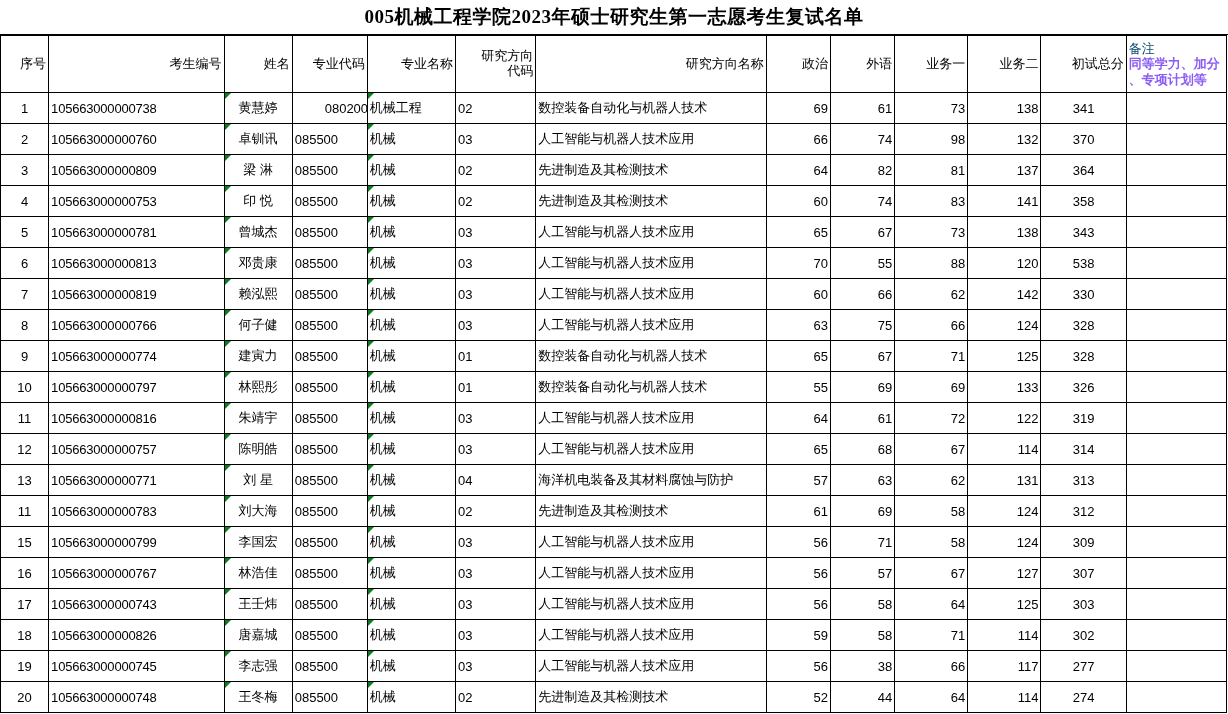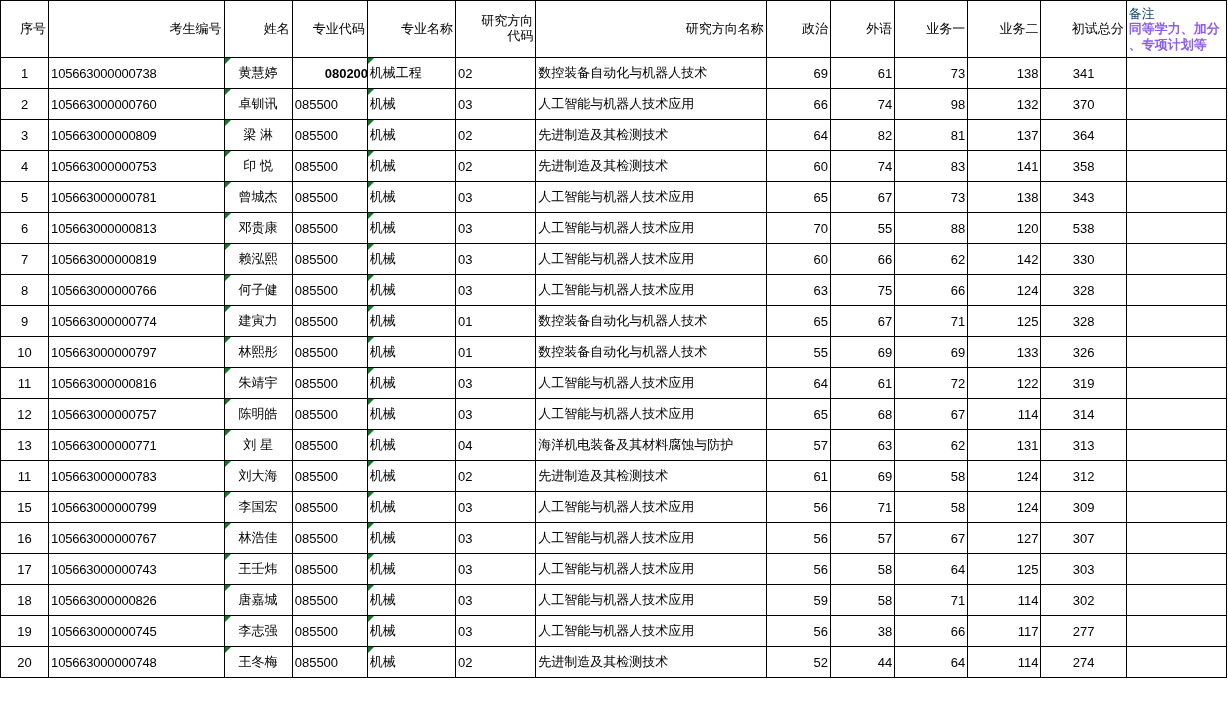--- a/index.html
+++ b/index.html
@@ -70,21 +70,21 @@
   td.c-name {
     text-align: center;
     font-size: 15px;
     position: relative;
   }
   td.c-name .nm {
     display: inline-block;
     letter-spacing: 0px;
   }
   td.c-major-code { text-align: left; font-size: 13.5px; padding-left: 2px; }
-  td.c-major-code.bold { font-weight: bold; padding-left: 32px; }
+  td.c-major-code.bold { font-weight: normal; padding-left: 32px; }
   td.c-major-name { font-size: 14px; font-weight: bold; position: relative; }
   td.c-dir-code { text-align: left; font-size: 14px; }
   td.c-dir-name { font-size: 14px; }
   td.c-score { text-align: right; padding-right: 6px; font-size: 14px; }
   td.c-total { text-align: center; font-size: 15px; font-weight: bold; }
   td.c-remark { }
   
   .flag {
     position: absolute;
     top: 0;
@@ -93,20 +93,23 @@
     height: 0;
     border-top: 6px solid #0a7d23;
     border-right: 6px solid transparent;
   }
 </style>
 </head>
 <body>
 
 <div class="sheet">
 
+  <div class="title-row">
+    <span class="title-text">005机械工程学院2023年硕士研究生第一志愿考生复试名单</span>
+  </div>
 
   <table class="grid">
     <colgroup>
       <col style="width:48px">
       <col style="width:175px">
       <col style="width:68px">
       <col style="width:75px">
       <col style="width:88px">
       <col style="width:80px">
       <col style="width:230px">

